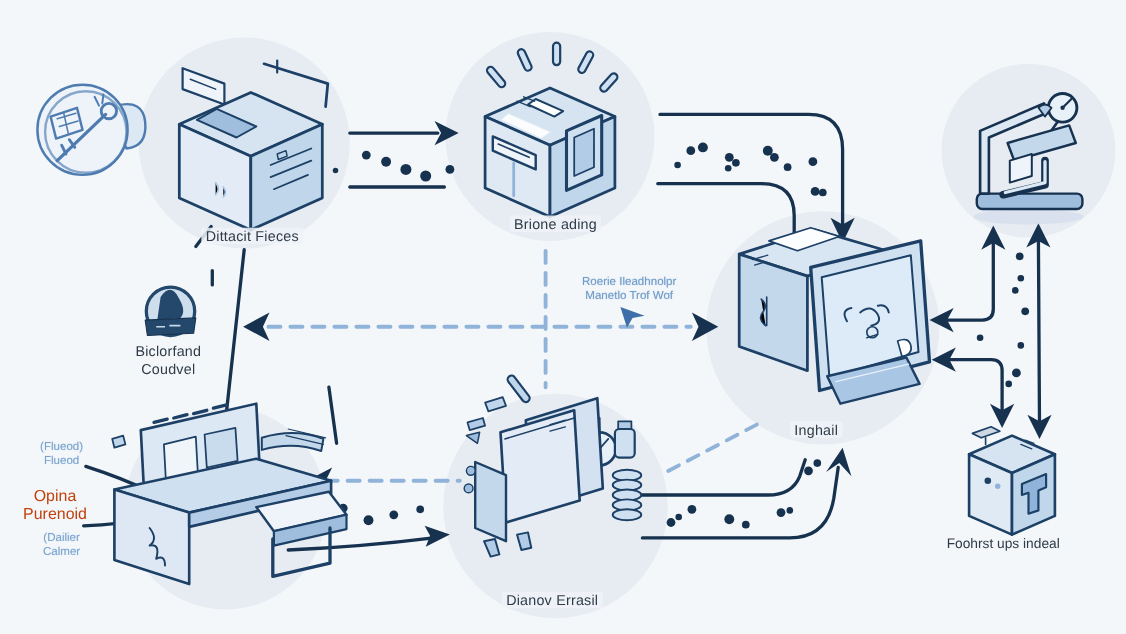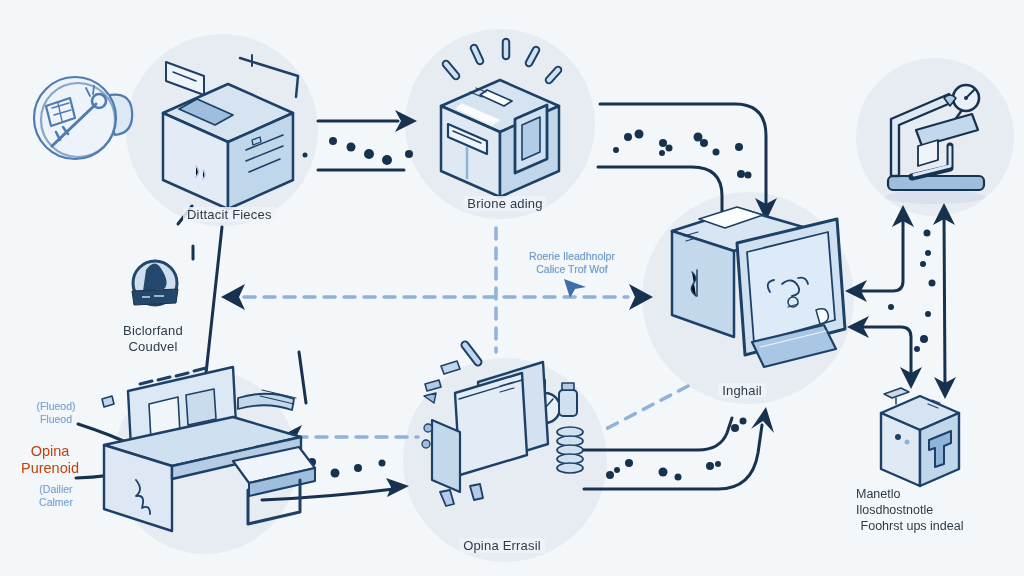--- a/index.html
+++ b/index.html
@@ -278,24 +278,24 @@
     <path d="M928 404 l10 4 M932 400 l8 3" stroke-width="1.2"></path>
   </g>
 </svg>
 
   <div class="lbl dark" style="left:183px;top:207px;"><span class="chip">Dittacit Fieces</span></div>
 
   <div class="lbl dark" style="left:505px;top:196px;transform:translateX(-50%);"><span class="chip">Brione ading</span></div>
 
   <div class="lbl dark" style="left:742px;top:383px;transform:translateX(-50%);"><span class="chip">Inghail</span></div>
 
-  <div class="lbl dark" style="left:502px;top:538px;transform:translateX(-50%);"><span class="chip">Opina Errasil</span></div>
-
-
-  <div class="stack dark" style="left:153px;top:323px;line-height:16px;">
+  <div class="lbl dark" style="left:502px;top:538px;transform:translateX(-50%);"><span class="chip">Dianov Errasil</span></div>
+
+
+  <div class="stack dark" style="left:153px;top:312px;line-height:16px;">
     <div>Biclorfand</div>
     <div>Coudvel</div>
   </div>
 
   <div class="stack blue" style="left:56px;top:400px;align-items:center;">
     <div>(Flueod)</div>
     <div>Flueod</div>
   </div>
 
   <div class="stack midlabel" style="left:50px;top:443px;">
@@ -303,21 +303,20 @@
     <div>Purenoid</div>
   </div>
 
   <div class="stack blue" style="left:56px;top:483px;align-items:center;">
     <div>(Dailier</div>
     <div>Calmer</div>
   </div>
 
   <div class="stack note" style="left:572px;top:250px;justify-content:flex-end;">
     <div>Roerie Ileadhnolpr</div>
-    <div>Calice Trof Wof</div>
+    <div>Manetlo Trof Wof</div>
   </div>
 
   <div class="stack small-dark" style="left:912px;top:486px;">
-    <div>Manetlo Ilosdhostnotle</div>
     <div>Foohrst ups indeal</div>
   </div>
 
 </div>
 
 </body></html>

